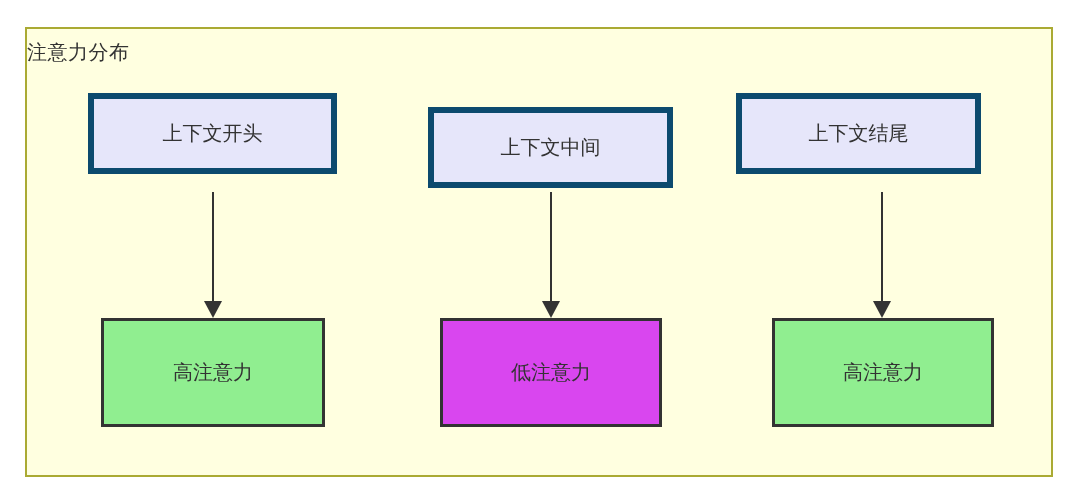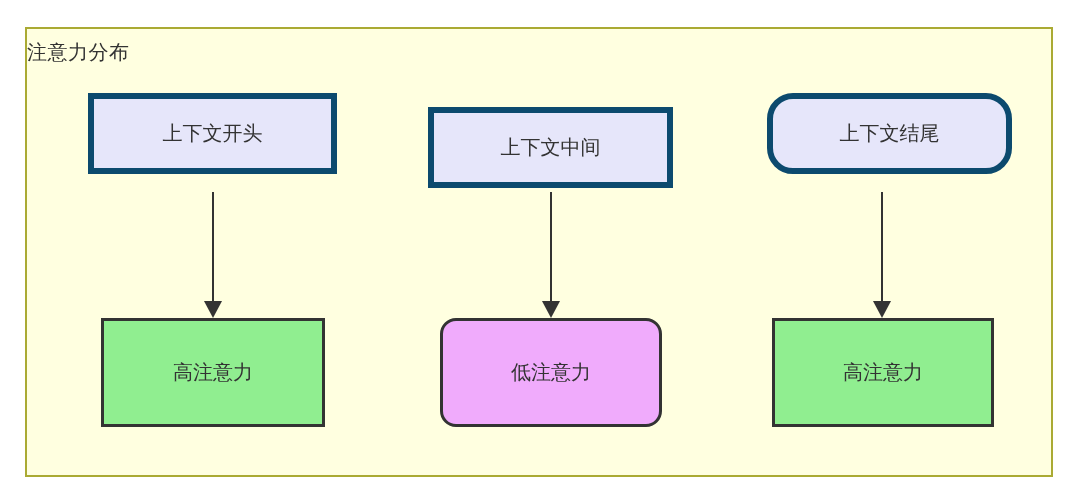--- a/index.html
+++ b/index.html
@@ -64,26 +64,26 @@
     height: 81px;
   }
 
   .node-result {
     border: 3px solid #333333;
     font-size: 20px;
     height: 109px;
   }
 
   .fill-green  { background: #90ee90; }
-  .fill-salmon { background: #f0abfc; border-radius: 16px; }
+  .fill-salmon { background: #d946ef; }
 
   
   .ctx-a { left: 88px;  top: 93px;  width: 249px; }
   .ctx-b { left: 428px; top: 107px;  width: 245px; }
-  .ctx-c { left: 767px; top: 93px;  width: 245px; border-radius: 26px; }
+  .ctx-c { left: 736px; top: 93px;  width: 245px; }
 
   .res-a { left: 101px; top: 318px; width: 224px; }
   .res-b { left: 440px; top: 318px; width: 222px; }
   .res-c { left: 772px; top: 318px; width: 222px; }
 
   
   #edges {
     position: absolute;
     left: 0;
     top: 0;

